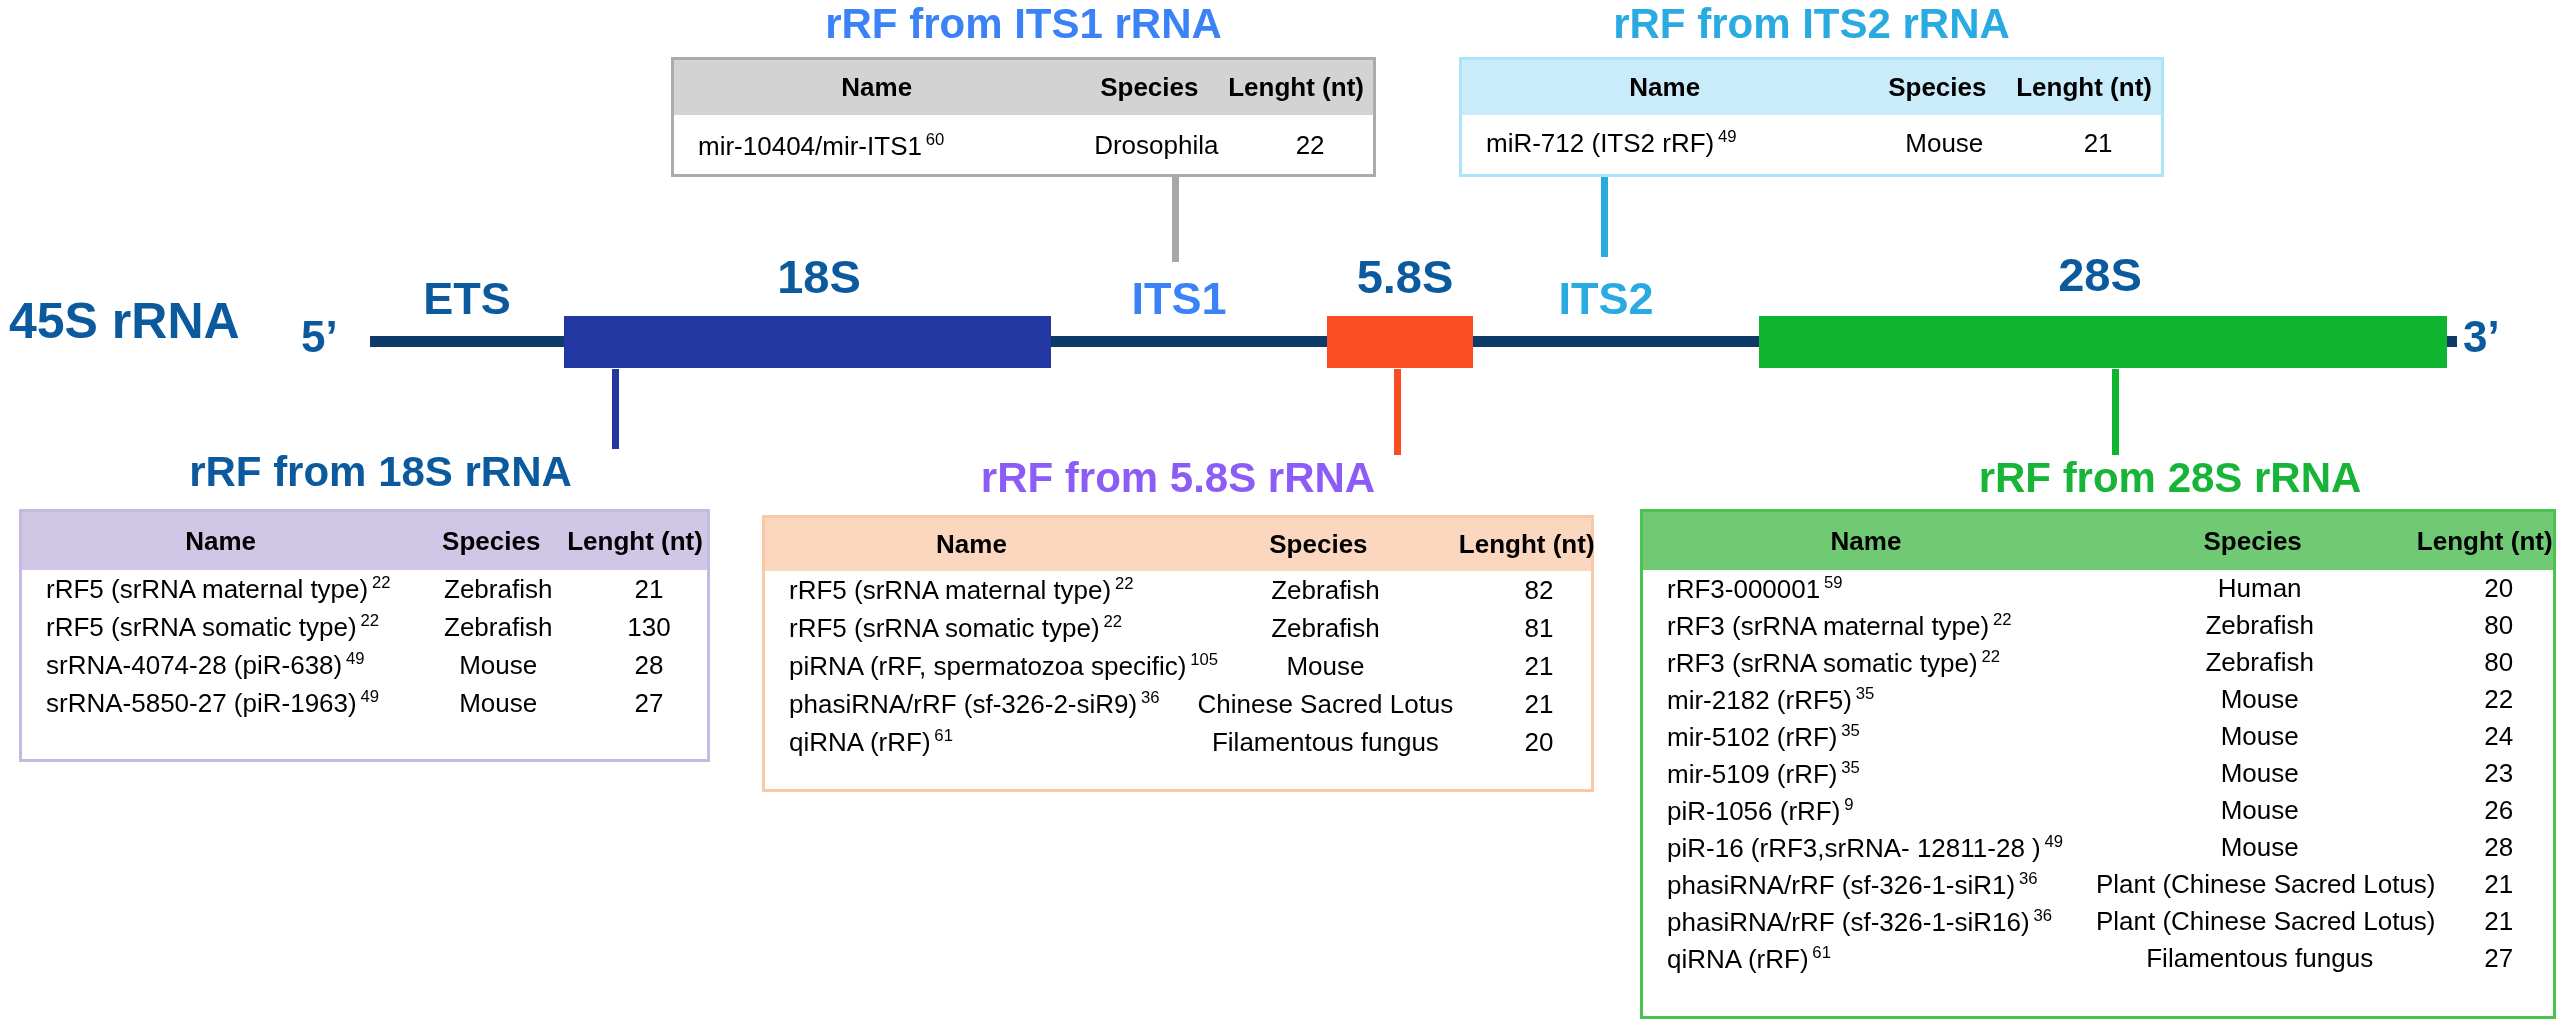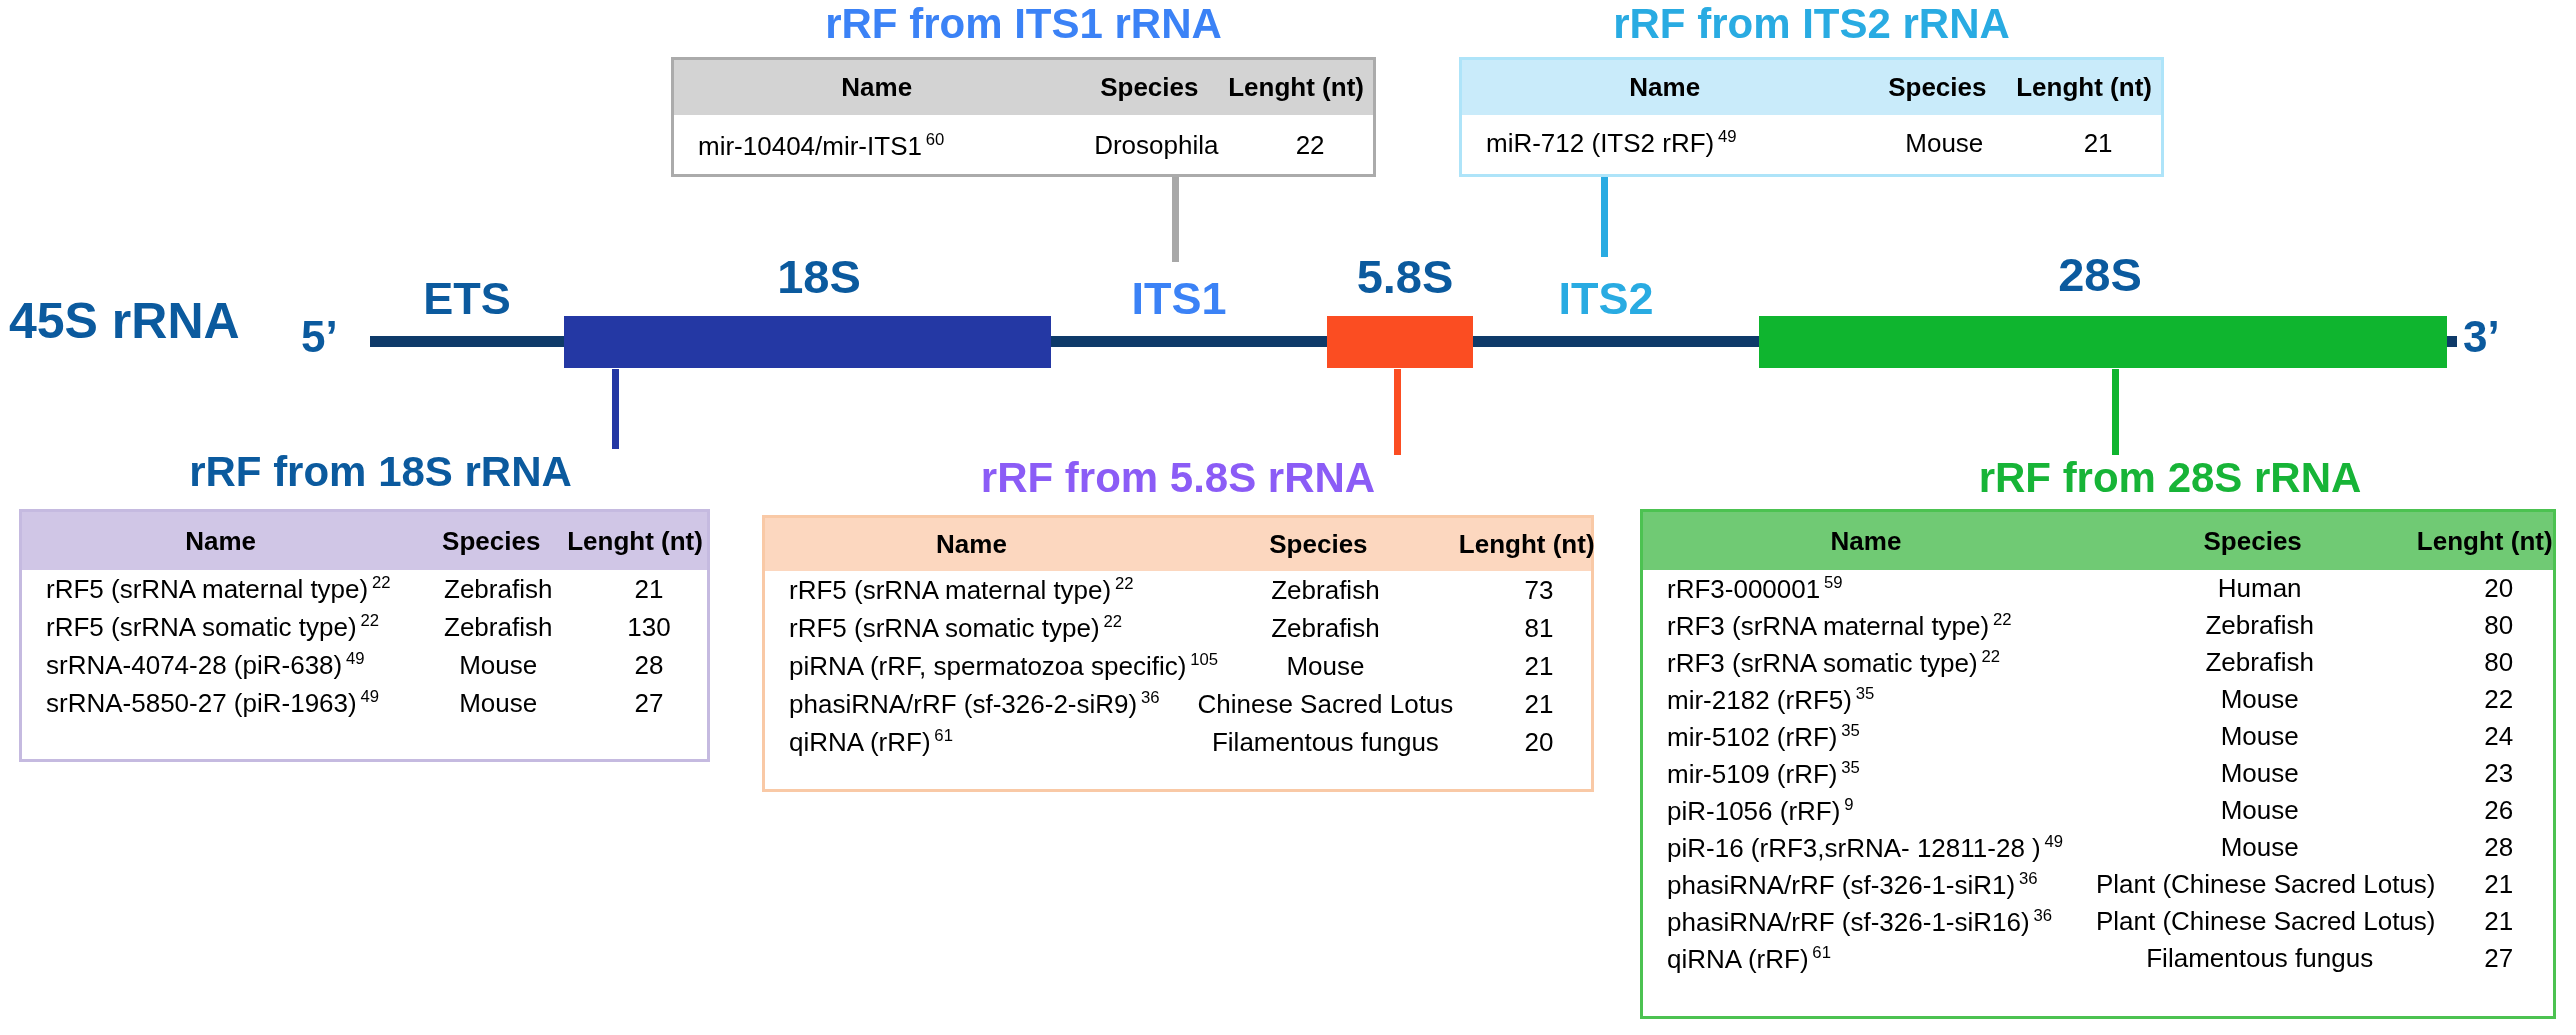--- a/index.html
+++ b/index.html
@@ -163,21 +163,21 @@
   <div class="tbl t-s58">
     <div class="hdr">
         <div class="hcell">Name</div>
         <div class="hcell">Species</div>
         <div class="hcell">Lenght (nt)</div>
       </div>
     <div class="tbody">
         <div class="row">
           <div class="cell cell-name"><span>rRF5 (srRNA maternal type)</span><sup>22</sup></div>
           <div class="cell cell-species">Zebrafish</div>
-          <div class="cell cell-length">73</div>
+          <div class="cell cell-length">82</div>
         </div>
         <div class="row">
           <div class="cell cell-name"><span>rRF5 (srRNA somatic type)</span><sup>22</sup></div>
           <div class="cell cell-species">Zebrafish</div>
           <div class="cell cell-length">81</div>
         </div>
         <div class="row">
           <div class="cell cell-name"><span>piRNA  (rRF, spermatozoa specific)</span><sup>105</sup></div>
           <div class="cell cell-species">Mouse</div>
           <div class="cell cell-length">21</div>

